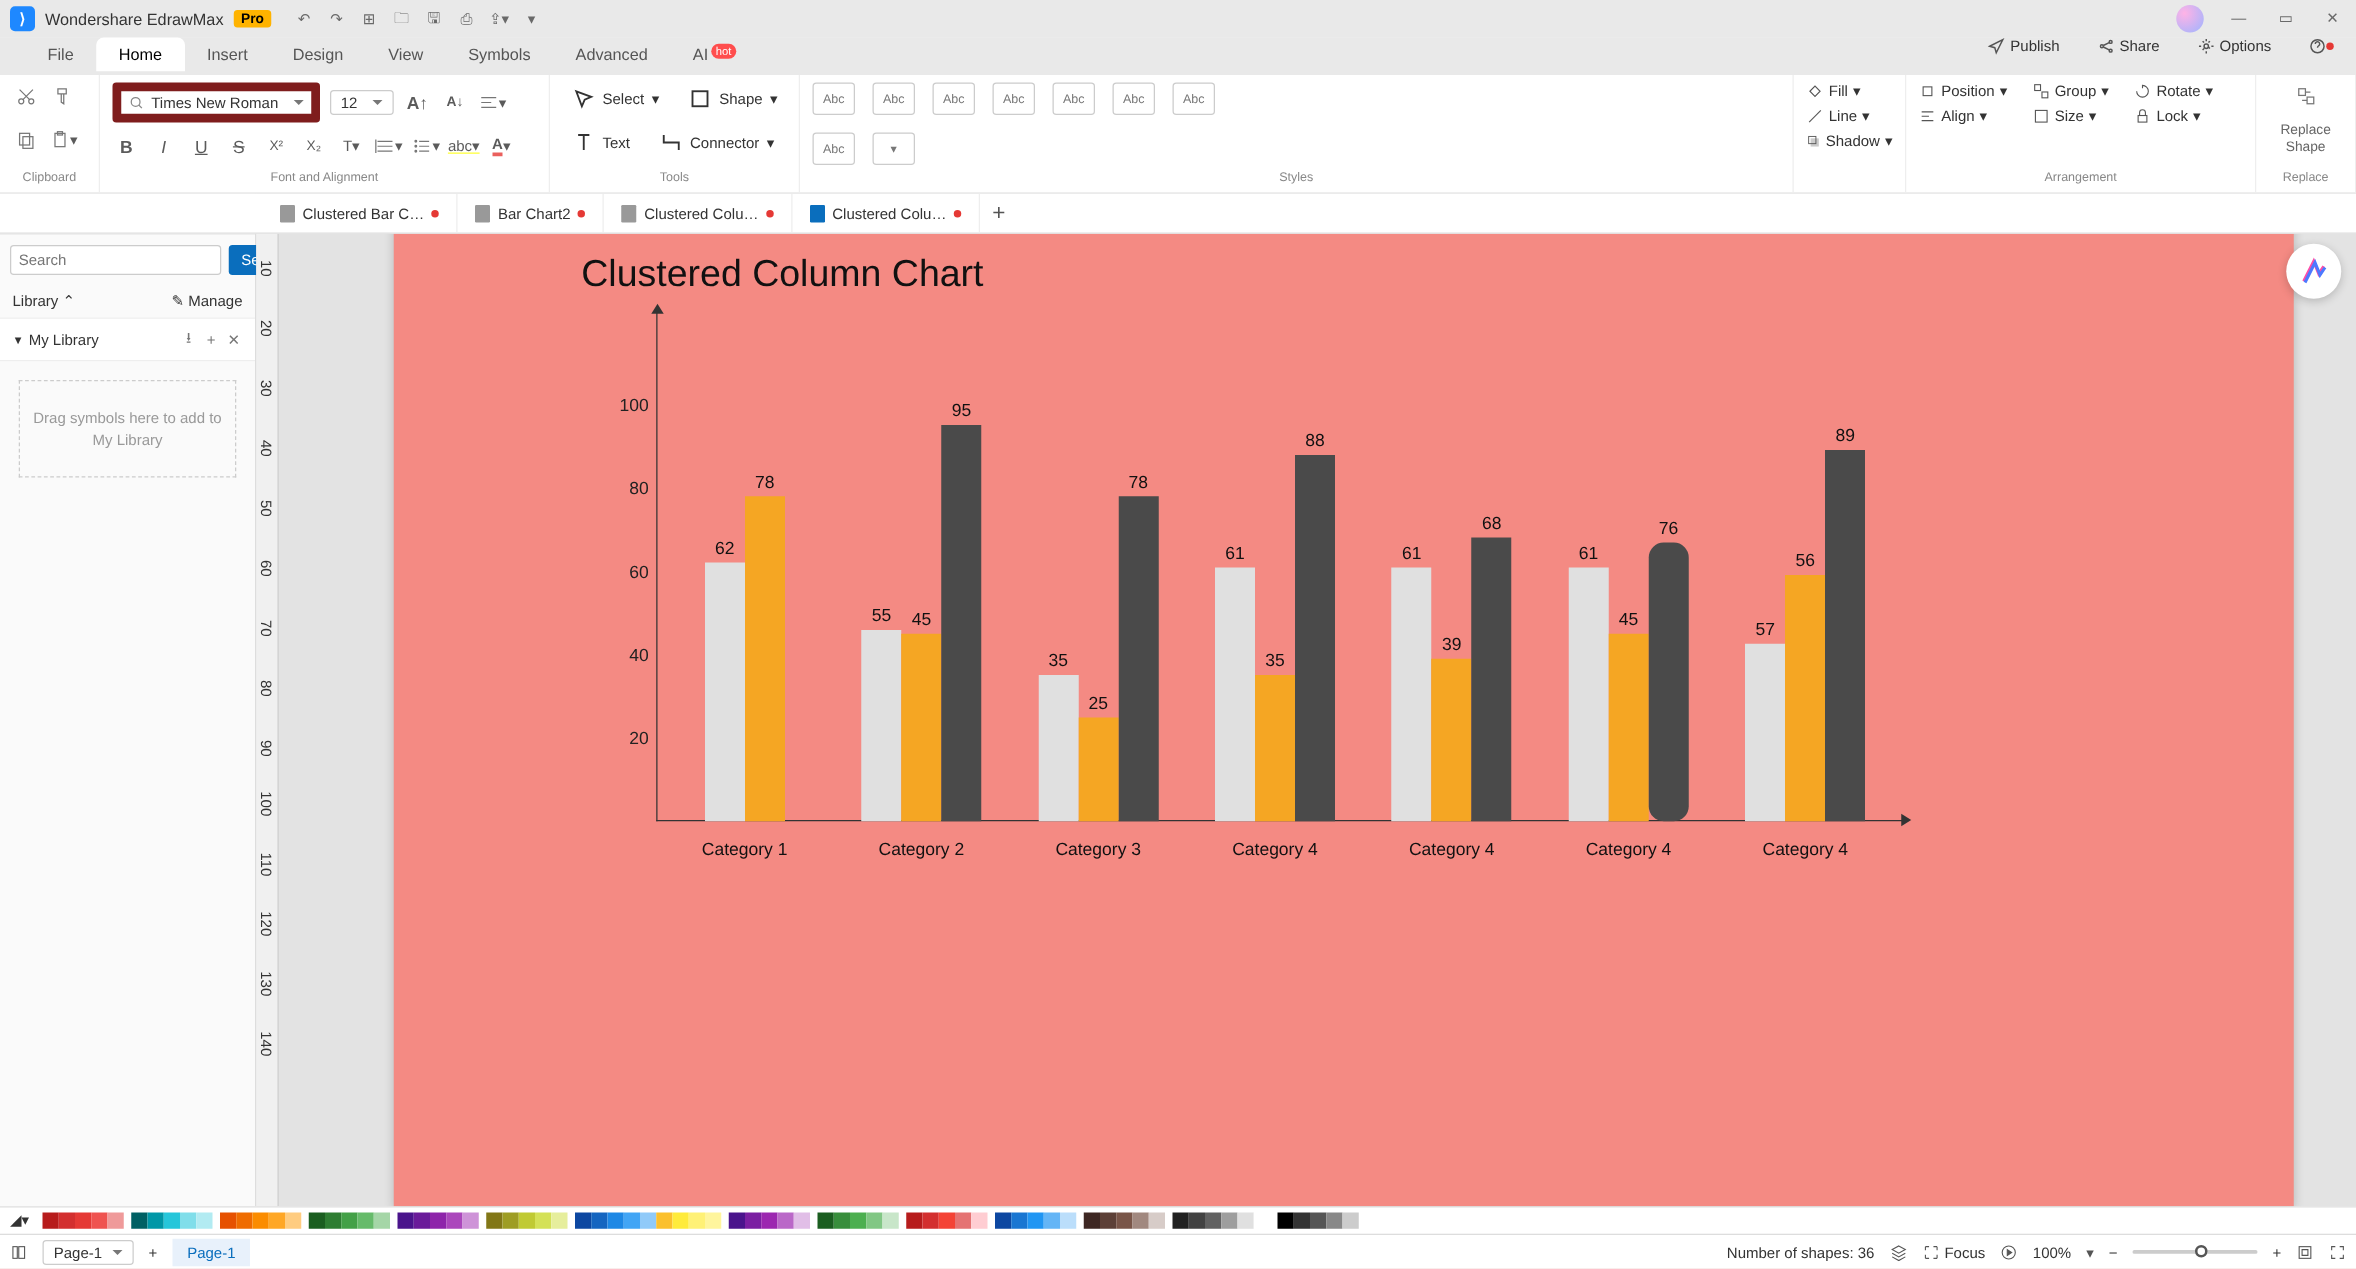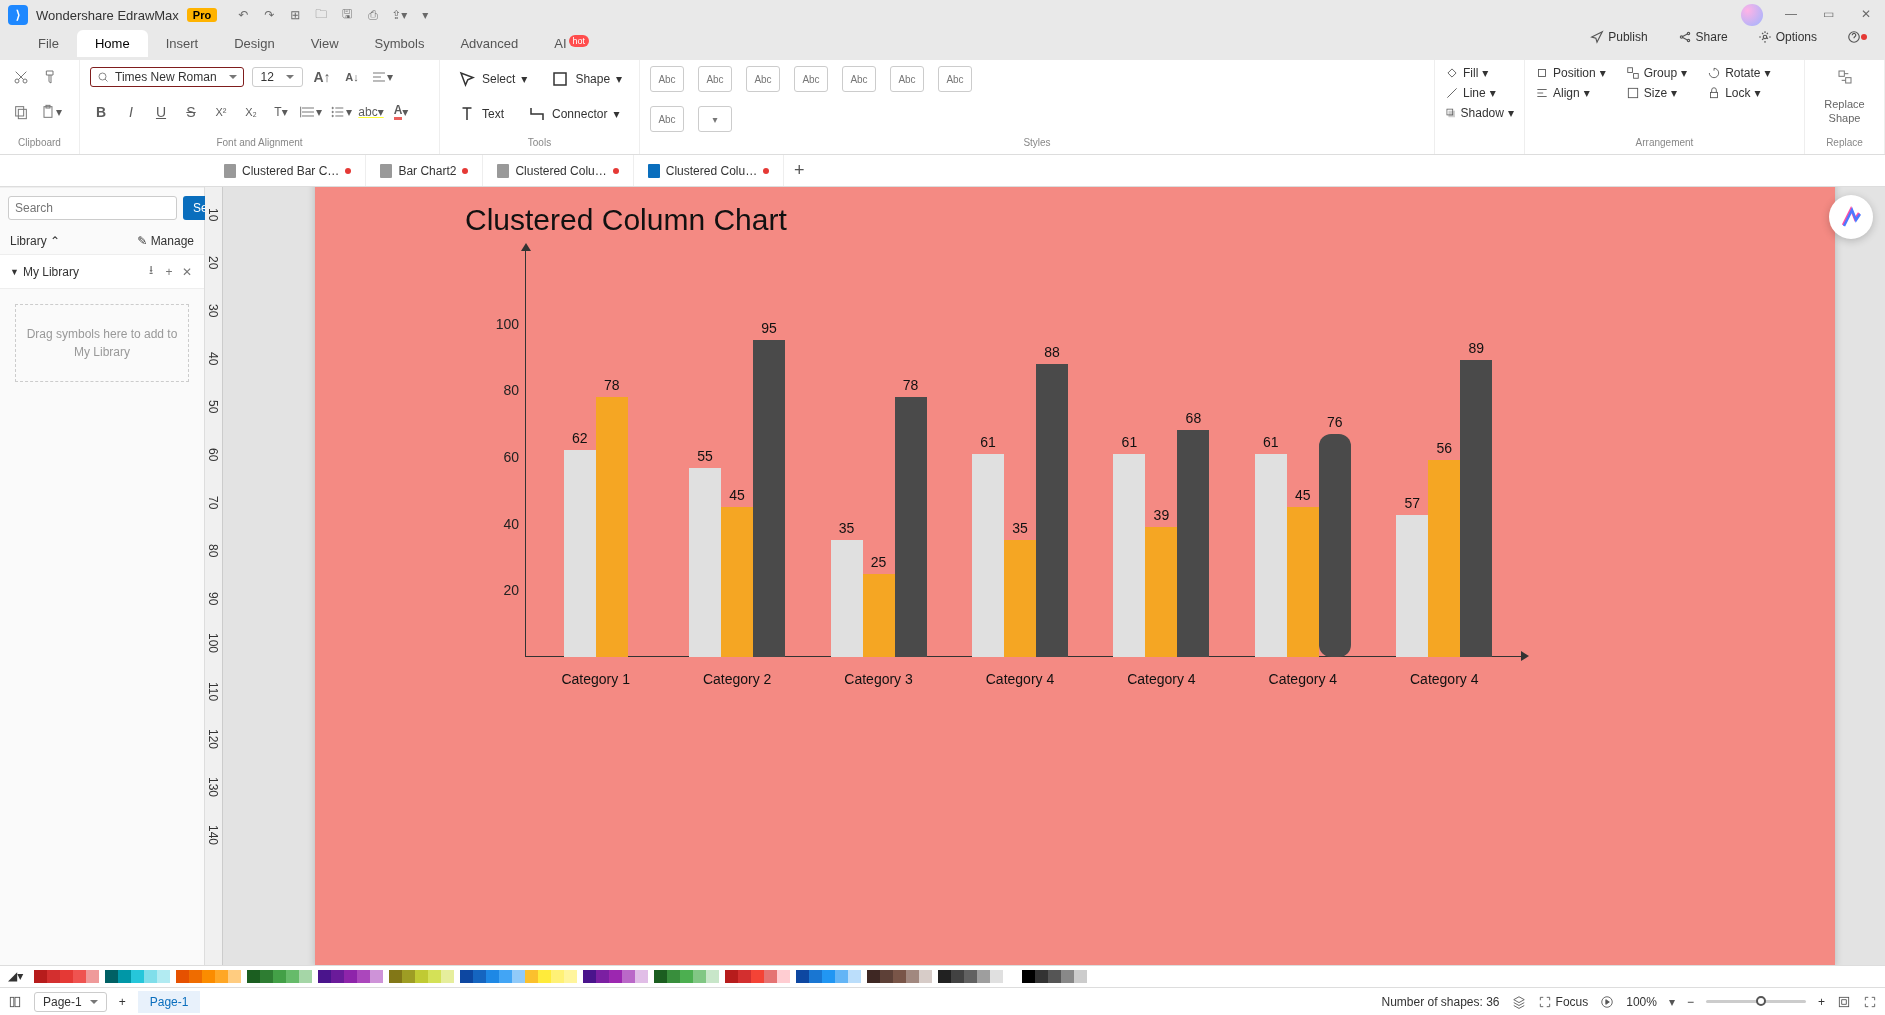--- a/index.html
+++ b/index.html
@@ -23,21 +23,21 @@
 .top-action{display:flex;align-items:center;gap:4px;margin-right:18px;cursor:pointer;color:#555}
 .top-action svg{width:14px;height:14px}
 .red-dot{width:6px;height:6px;background:#e53935;border-radius:50%;display:inline-block;vertical-align:top;margin-left:-4px}
 
 .ribbon{height:95px;background:#fff;display:flex;border-bottom:1px solid #ddd}
 .rgroup{display:flex;flex-direction:column;justify-content:space-between;padding:6px 10px;border-right:1px solid #eee}
 .rgroup .label{font-size:10px;color:#888;text-align:center;margin-top:2px}
 .rrow{display:flex;align-items:center;gap:8px}
 .icon-btn{width:22px;height:22px;display:flex;align-items:center;justify-content:center;opacity:.8;cursor:pointer}
 .icon-btn svg{width:16px;height:16px;fill:none;stroke:#555;stroke-width:1.5}
-.font-select{display:flex;align-items:center;border:1px solid #7f1d1d;border-radius:3px;padding:2px 6px;gap:6px;background:#fff;min-width:150px;cursor:pointer}
+.font-select{display:flex;align-items:center;border:7px solid #7f1d1d;border-radius:3px;padding:2px 6px;gap:6px;background:#fff;min-width:150px;cursor:pointer}
 .size-select{display:flex;align-items:center;border:1px solid #ccc;border-radius:3px;padding:2px 8px;gap:6px;min-width:48px;cursor:pointer}
 .caret{width:0;height:0;border-left:4px solid transparent;border-right:4px solid transparent;border-top:4px solid #777}
 .tool-btn{display:flex;align-items:center;gap:6px;padding:4px 8px;cursor:pointer}
 .tool-btn svg{width:18px;height:18px}
 .style-box{width:34px;height:26px;border:1px solid #ccc;border-radius:3px;display:flex;align-items:center;justify-content:center;font-size:10px;color:#777;cursor:pointer}
 .style-row{display:flex;gap:14px;flex-wrap:wrap;width:330px;align-content:center}
 .arr-col{display:flex;flex-direction:column;gap:6px}
 .arr-item{display:flex;align-items:center;gap:4px;cursor:pointer}
 .arr-item svg{width:14px;height:14px;stroke:#555;fill:none;stroke-width:1.5}
 
@@ -452,21 +452,21 @@
         <div class="bars" id="bars">
             <div class="cat">
               <div class="bar b1" style="height: 206.667px;">
                 <span class="val">62</span>
               </div>
               <div class="bar b2" style="height: 260px;">
                 <span class="val">78</span>
               </div>
             </div>
             <div class="cat">
-              <div class="bar b1" style="height: 189px;">
+              <div class="bar b1" style="height: 153px;">
                 <span class="val">55</span>
               </div>
               <div class="bar b2" style="height: 150px;">
                 <span class="val">45</span>
               </div>
               <div class="bar b3" style="height: 316.667px;">
                 <span class="val">95</span>
               </div>
             </div>
             <div class="cat">

